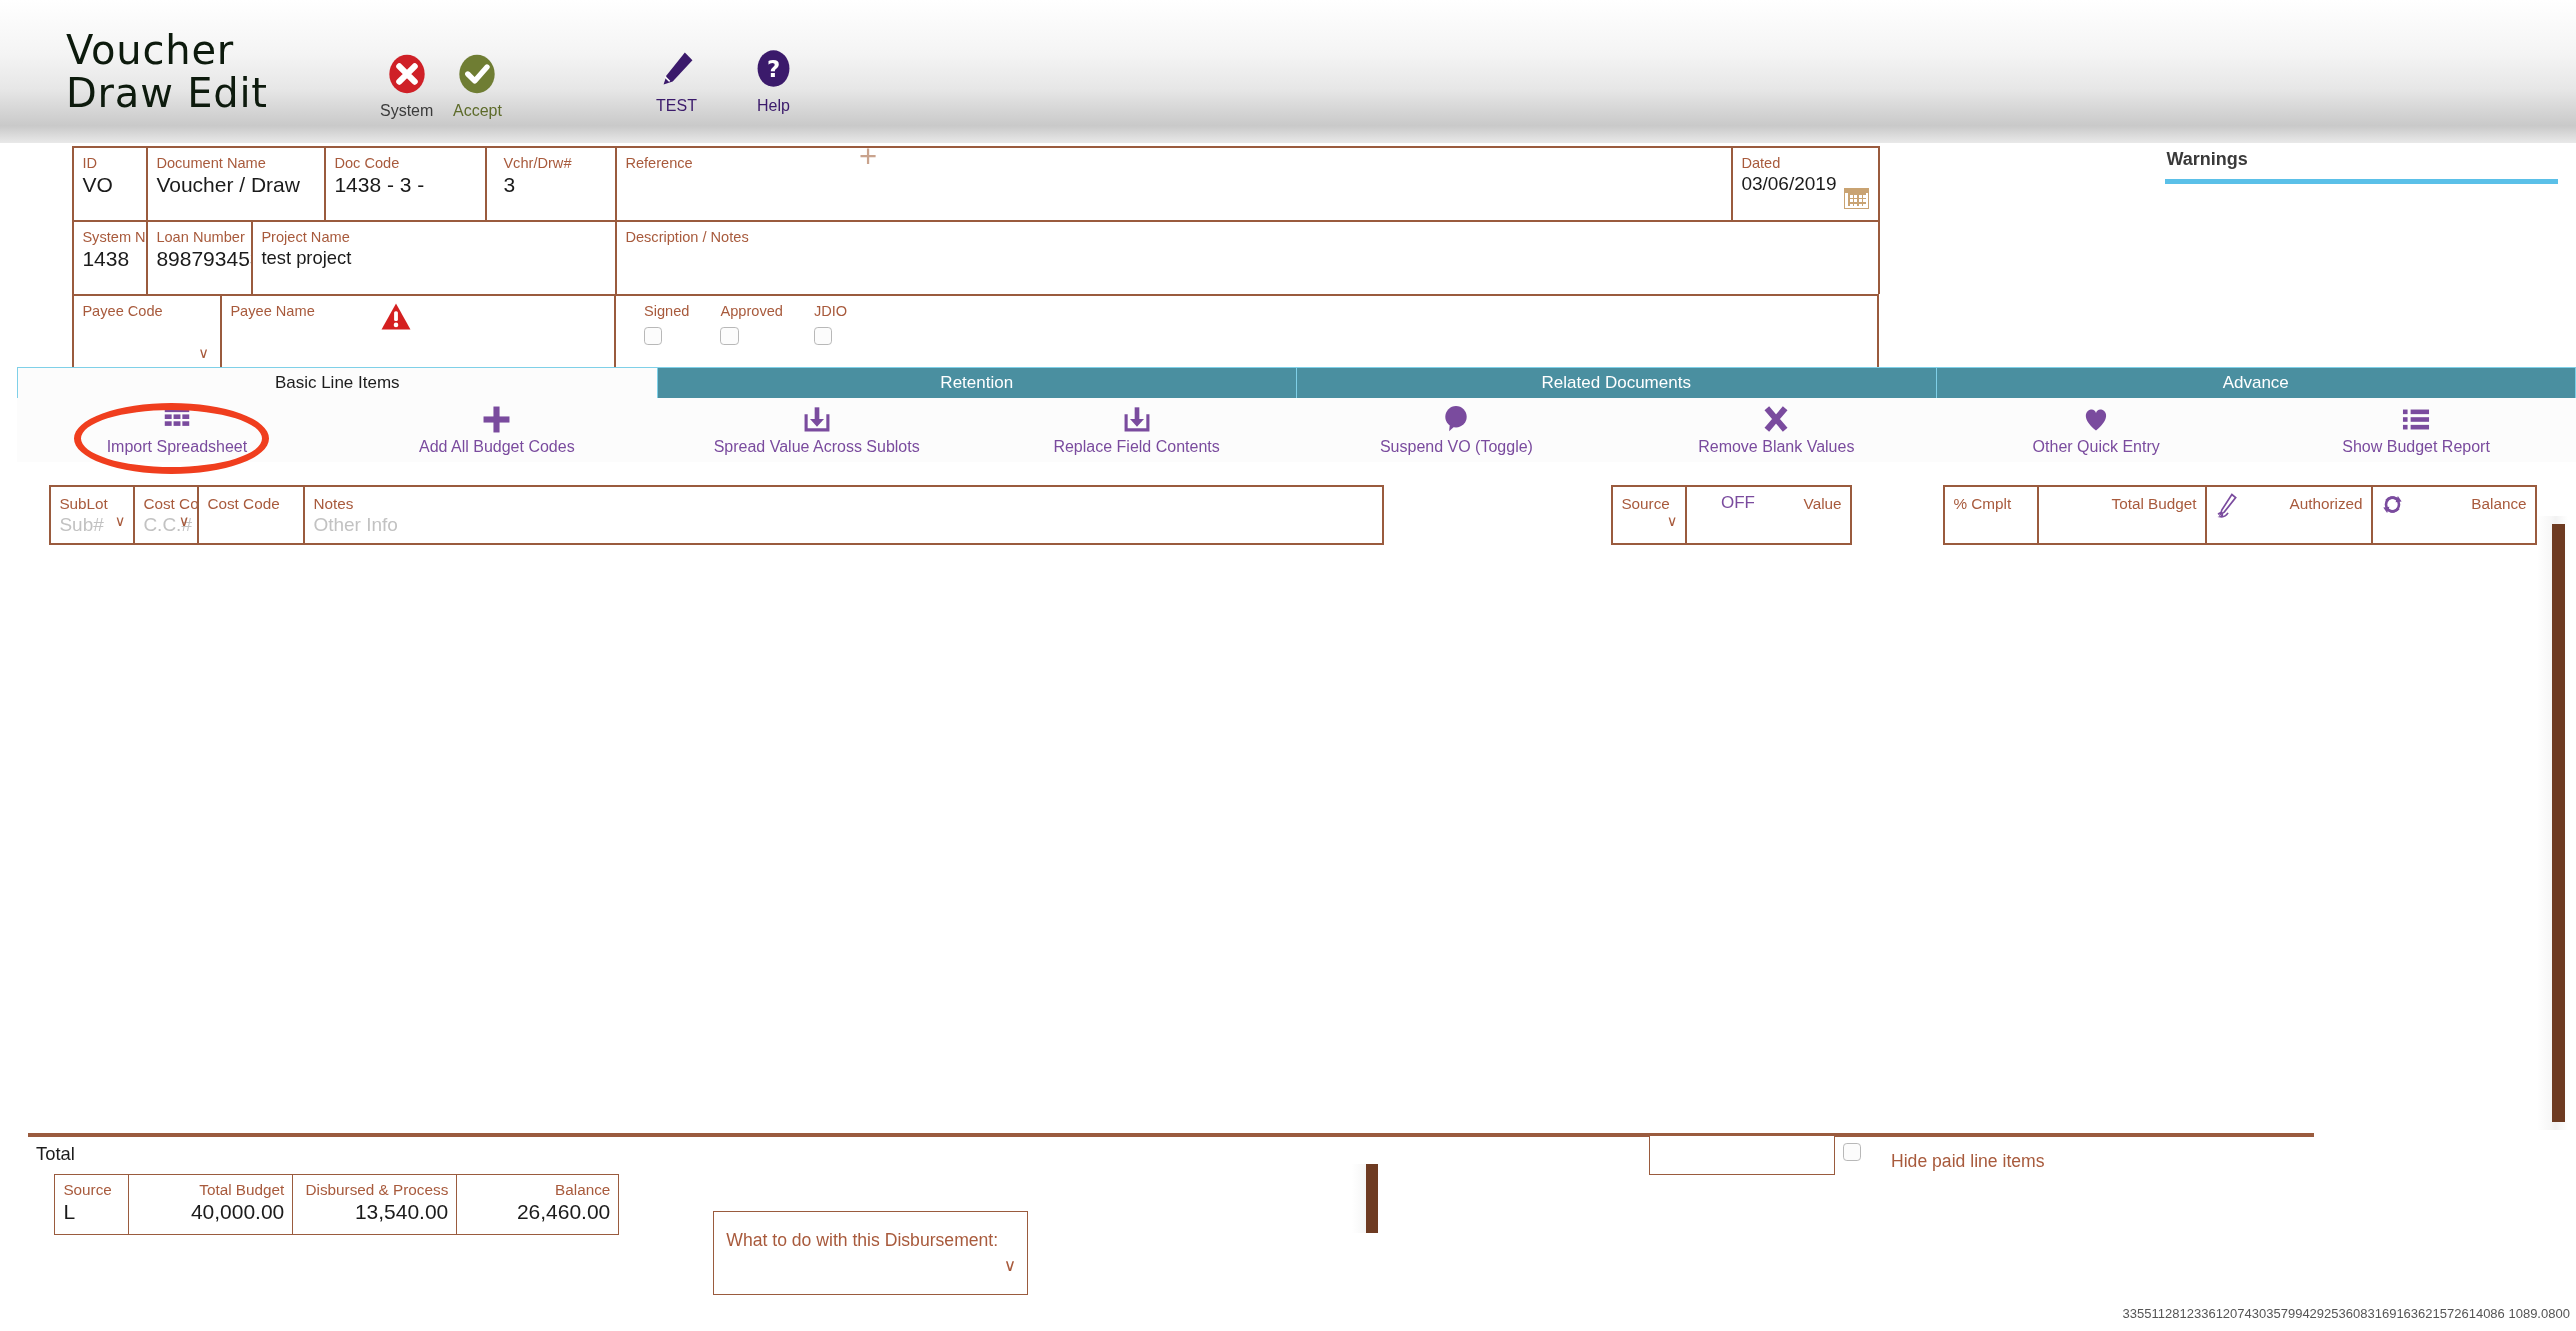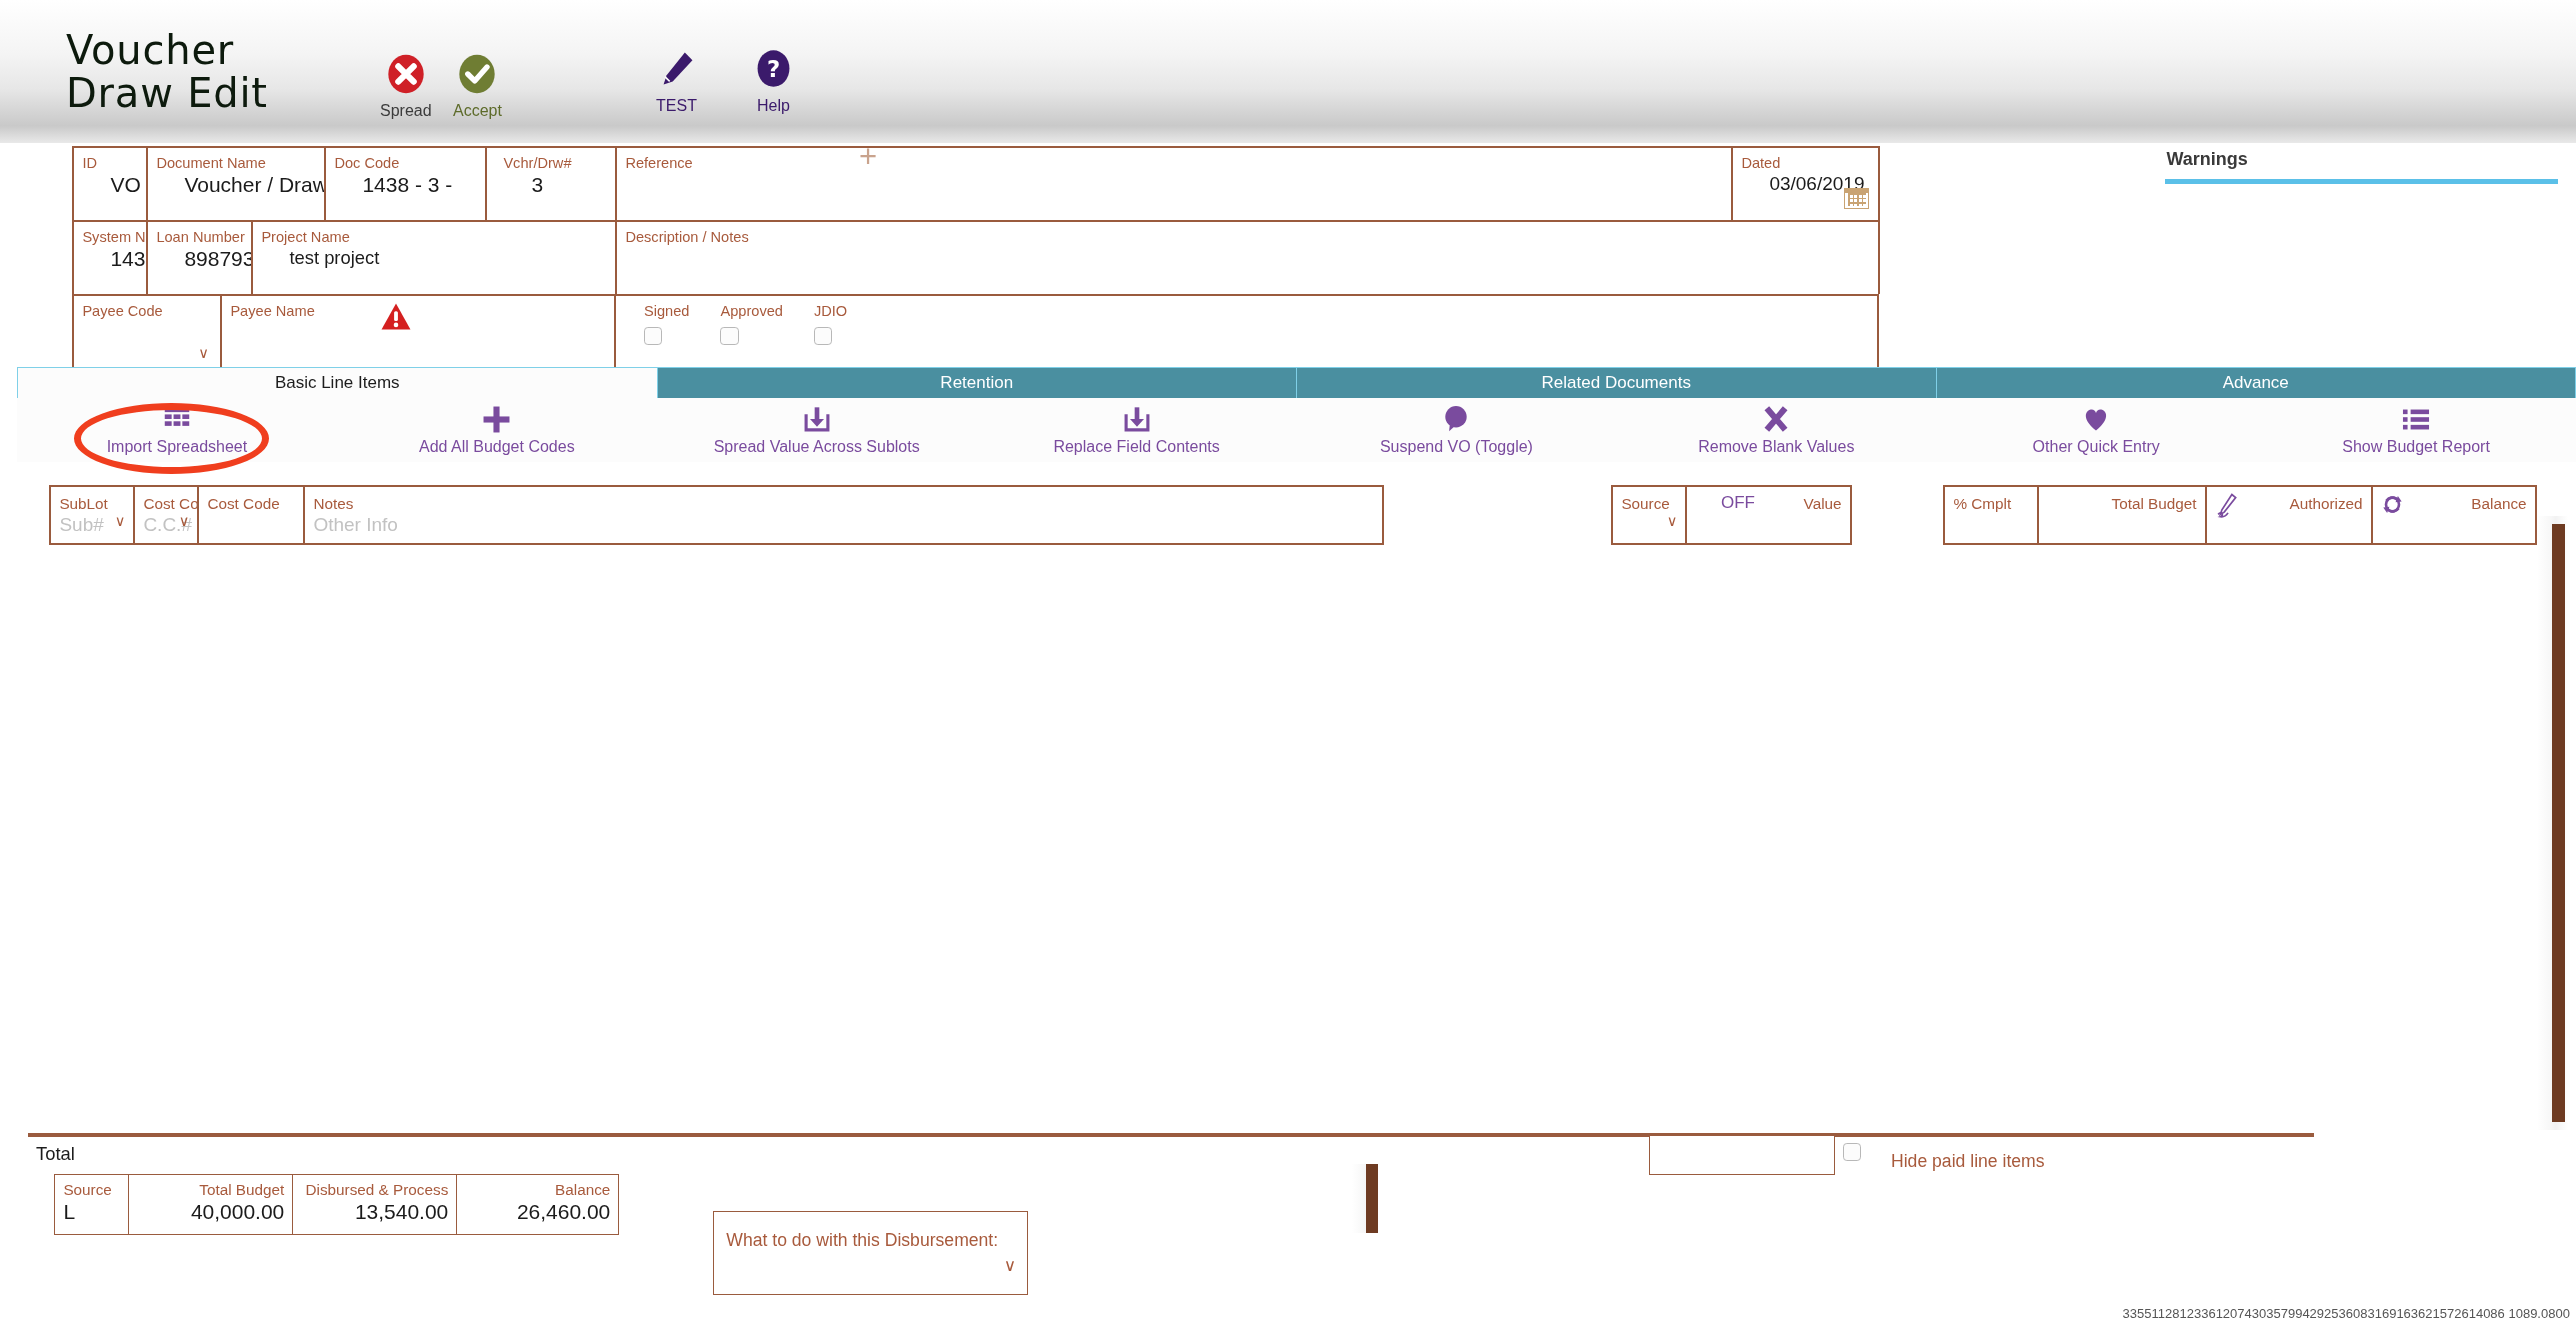--- a/index.html
+++ b/index.html
@@ -37,21 +37,20 @@
   }
   .cell:last-child { border-right: 2.3px solid #9a5b3e; }
   .brow:last-child .cell { border-bottom: 2.3px solid #9a5b3e; }
   .lbl {
     color: #a85a3c; font-size: 14.6px; padding: 7px 0 0 8.4px; display: block;
     white-space: nowrap;
   }
   .val {
     color: #1b1b1b; font-size: 21px; padding: 1.5px 0 0 8.4px; display: block;
     white-space: nowrap;
-    margin-left: 28px;
   }
 
   .caret {
     position: absolute; right: 7.7px; bottom: 9.2px; width: 14px; height: 7.7px;
     color: #a85a3c; font-size: 14.6px; line-height: 7.7px;
   }
 
   .plus-ico {
     position: absolute; left: 859px; top: 146px;
     width: 23px; height: 23px; color: #c9a38d; font-size: 31px; line-height: 21.5px;
@@ -183,21 +182,21 @@
       <div>Draw Edit</div>
     </div>
 
     <div class="hdr-btn" style="left:380px; top:54px;">
       <span class="glyph">
         <svg width="40" height="40" viewBox="0 0 52 52">
           <ellipse cx="26" cy="26" rx="23" ry="25" fill="#cf2027"></ellipse>
           <path d="M16 16 L36 36 M36 16 L16 36" stroke="#fff" stroke-width="8" stroke-linecap="round"></path>
         </svg>
       </span>
-      <span class="cap" style="color:#3b3b3b;">Spread</span>
+      <span class="cap" style="color:#3b3b3b;">System</span>
     </div>
 
     <div class="hdr-btn" style="left:453px; top:54px;">
       <span class="glyph">
         <svg width="40" height="40" viewBox="0 0 52 52">
           <ellipse cx="26" cy="26" rx="23" ry="25" fill="#6f7d33"></ellipse>
           <path d="M14 26 L23 35 L39 17" stroke="#fff" stroke-width="7" fill="none" stroke-linecap="round" stroke-linejoin="round"></path>
         </svg>
       </span>
       <span class="cap" style="color:#5d6b2a;">Accept</span>

